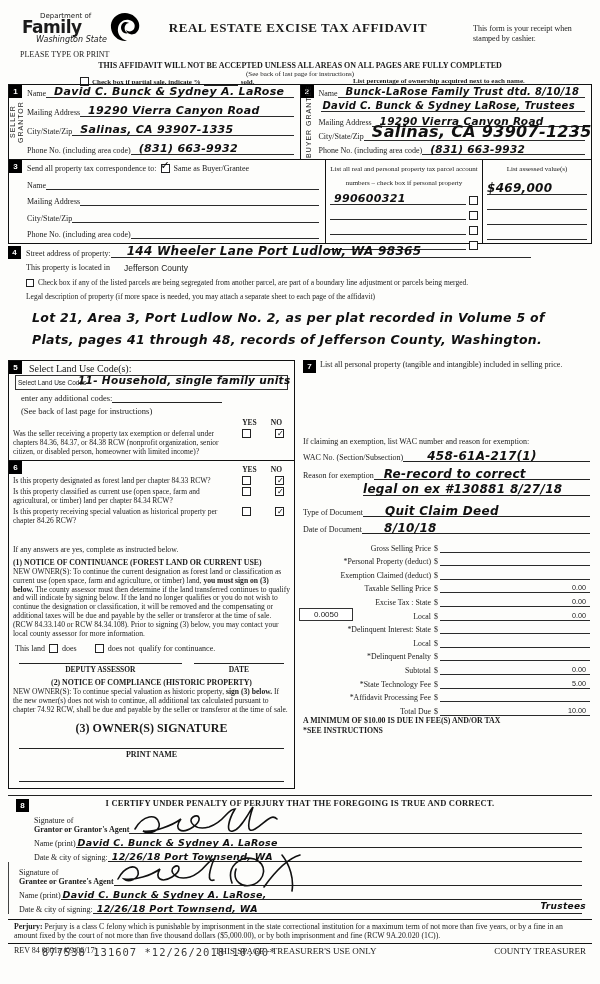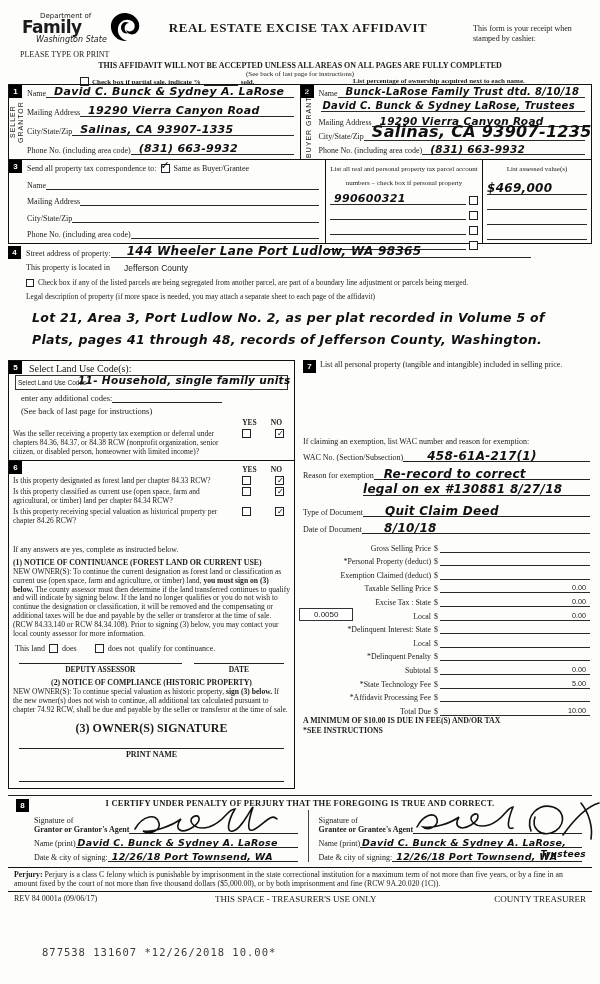--- a/index.html
+++ b/index.html
@@ -109,21 +109,21 @@
   .mrow .mlabel { width:128px; text-align:right; white-space:nowrap; flex:0 0 128px; }
   .mrow .md { margin:0 2px 0 3px; }
   .mrow .mline { flex:1; border-bottom:1px solid #2a2a2a; text-align:right; font-size:7.2px; height:10px; line-height:10px; padding-right:4px; font-family:"Liberation Sans", sans-serif;}
   .ratewrap { position:absolute; left:-4px; display:flex; align-items:center; }
   .ratebox { border:1px solid #333; font:8px "Liberation Sans", sans-serif; padding:1px 14px 1px 14px; background:#fff; }
   .minnote { text-align:left; font-size:7.8px; font-weight:bold; line-height:10px; }
   
   .sec8 { border-top:1px solid #222; margin-top:6px; position:relative; padding:2px 0 0 0; }
   .sec8 .numbox { position:absolute; left:8px; top:3px; }
   .certify { text-align:center; font-size:8.5px; font-weight:bold; letter-spacing:.2px; }
-  .sigcols { display:flex; margin-top:2px; }
+  .sigcols { display:flex; margin-top:2px;flex-direction:column; }
   .sigcol { flex:1; padding:0 10px 0 26px; position:relative; }
   .sigrow { display:flex; align-items:flex-end; }
   .sigrow .slab { font-size:8px; line-height:9px; white-space:nowrap; }
   .sigrow .fill { flex:1; border-bottom:1px solid #222; height:24px; position:relative; }
   .sig-svg { position:absolute; left:0; bottom:-8px; }
   .nprow { display:flex; align-items:flex-end; margin-top:2px; }
   .nprow .lbl { font-size:8px; white-space:nowrap; }
   .nprow .fill { flex:1; border-bottom:1px solid #222; min-height:12px; position:relative; }
   .trustees-tail { position:absolute; right:-4px; bottom:-12px; font-size:9px; }
   

